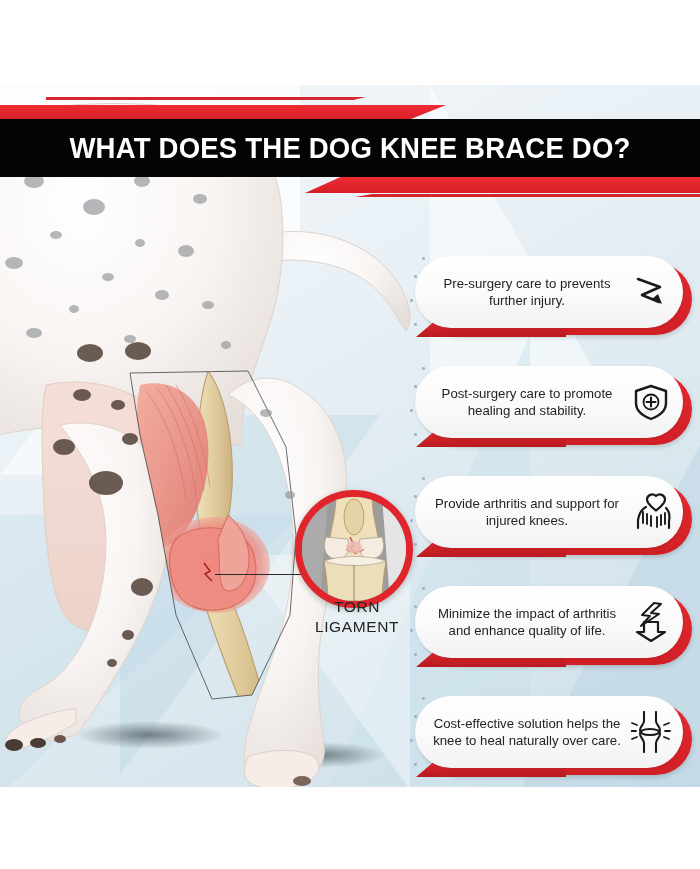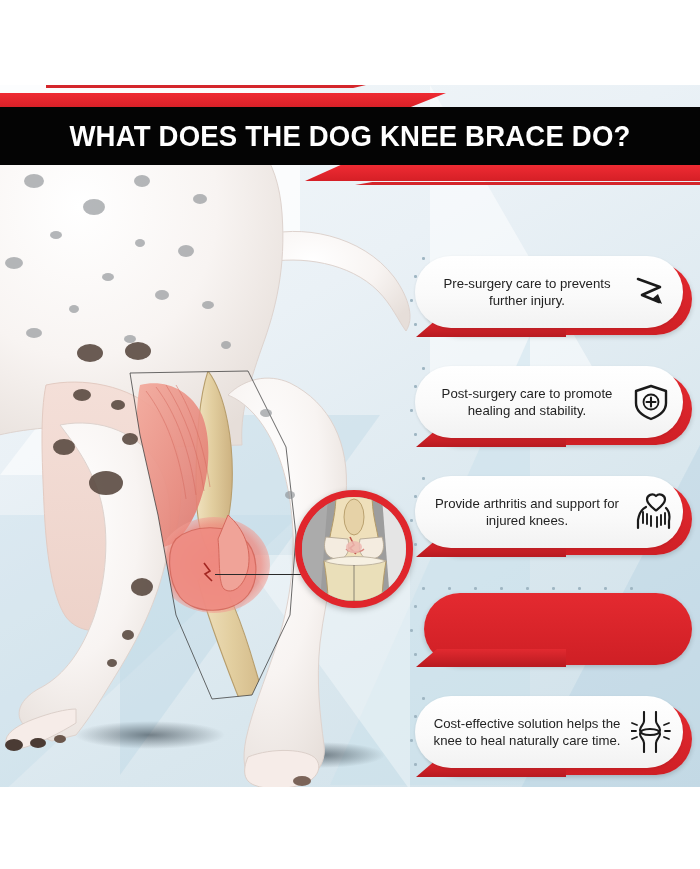--- a/index.html
+++ b/index.html
@@ -41,21 +41,21 @@
         border-left:180px solid transparent; border-bottom:345px solid rgba(168,203,221,0.30); }
   .f7 { left:240px; top:470px; width:0; height:0;
         border-left:170px solid transparent; border-top:235px solid rgba(255,255,255,0.35); }
   .f8 { left:0; top:0; width:300px; height:170px;
         background: rgba(255,255,255,0.75); }
 
   
   #dog { position:absolute; left:-10px; top:10px; width:430px; height:700px; }
 
   
-  #banner-wrap { position:absolute; left:0; top:85px; width:646px; height:110px; z-index:40; }
+  #banner-wrap { position:absolute; left:0; top:97px; width:646px; height:110px; z-index:40; }
   .thin-red-line {
     position:absolute; left:46px; top:0px; width:320px; height:3px;
     background:#d4262b;
     clip-path: polygon(0 0, 100% 0, 96% 100%, 0% 100%);
   }
   .red-bar-top {
     position:absolute; left:0; top:8px; width:446px; height:16px;
     background: linear-gradient(180deg,#ef2b33 0%, #d51f26 100%);
     clip-path: polygon(0 0, 100% 0, 91% 100%, 0% 100%);
   }
@@ -350,20 +350,24 @@
           <path d="M44 52 C48 56, 58 56, 62 52" stroke="#d98a82" stroke-width="1.4" fill="none"></path>
           <ellipse cx="52" cy="50" rx="8" ry="6" fill="#efb9b1" opacity="0.85"></ellipse>
 
           <path d="M22 64 C24 76, 26 92, 26 104 L80 104 C80 92, 82 76, 84 64 Z" fill="#eadfb9" stroke="#b49b68" stroke-width="1"></path>
 
           <path d="M22 64 C38 58, 68 58, 84 64 C70 70, 36 70, 22 64 Z" fill="#f6f0e2" stroke="#b4a894" stroke-width="0.8"></path>
           <line x1="52" y1="68" x2="52" y2="104" stroke="#3a3a3a" stroke-width="0.9" opacity="0.6"></line>
         </svg>
       </div>
     </div>
+    <div id="torn-label">
+      <div>TORN</div>
+      <div>LIGAMENT</div>
+    </div>
 
     <div id="callouts">
 
       <div class="callout" style="top:278px;">
         <div class="dots">
           <span style="left:0"></span>
             <span style="left:26px"></span>
             <span style="left:52px"></span>
           <span style="left:78px"></span>
             <span style="left:104px"></span>
@@ -467,20 +471,29 @@
             <span style="left:182px"></span>
             <span style="left:208px"></span>
         </div>
         <div class="side-dots">
           <span style="left:4px; top:22px;"></span>
           <span style="left:0px; top:46px;"></span>
           <span style="left:4px; top:70px;"></span>
         </div>
         <div class="cl-red"></div>
         <div class="cl-tail"></div>
+        <div class="cl-white">
+          <div class="cl-text">Minimize the impact of arthritis and enhance quality of life.</div>
+          <div class="cl-icon">
+            <svg width="38" height="40" viewBox="0 0 38 40">
+              <path d="M22 1 L10 13 L18 14 L9 24 L27 12 L19 11 L29 2 Z" fill="none" stroke="#1a1a1a" stroke-width="2" stroke-linejoin="round"></path>
+              <path d="M12 20 L26 20 L26 30 L33 30 L19 39 L5 30 L12 30 Z" fill="none" stroke="#1a1a1a" stroke-width="2.2" stroke-linejoin="round"></path>
+            </svg>
+          </div>
+        </div>
       </div>
 
       <div class="callout" style="top:608px;">
         <div class="dots">
           <span style="left:0"></span>
             <span style="left:26px"></span>
             <span style="left:52px"></span>
           <span style="left:78px"></span>
             <span style="left:104px"></span>
             <span style="left:130px"></span>
@@ -489,21 +502,21 @@
             <span style="left:208px"></span>
         </div>
         <div class="side-dots">
           <span style="left:4px; top:22px;"></span>
           <span style="left:0px; top:46px;"></span>
           <span style="left:4px; top:70px;"></span>
         </div>
         <div class="cl-red"></div>
         <div class="cl-tail"></div>
         <div class="cl-white">
-          <div class="cl-text">Cost-effective solution helps the knee to heal naturally care time.</div>
+          <div class="cl-text">Cost-effective solution helps the knee to heal naturally over care.</div>
           <div class="cl-icon">
             <svg width="40" height="42" viewBox="0 0 40 42">
               <path d="M13 1 L13 10 C13 14, 9 15, 9 19 C9 23, 14 24, 19 24
                        C24 24, 29 23, 29 19 C29 15, 25 14, 25 10 L25 1" fill="none" stroke="#1a1a1a" stroke-width="2.1" stroke-linecap="round"></path>
               <path d="M13 41 L13 32 C13 28, 9 27, 9 23 C9 19, 14 18, 19 18
                        C24 18, 29 19, 29 23 C29 27, 25 28, 25 32 L25 41" fill="none" stroke="#1a1a1a" stroke-width="2.1" stroke-linecap="round"></path>
               <g stroke="#1a1a1a" stroke-width="1.8" stroke-linecap="round">
                 <path d="M33 14 L38 12"></path>
                 <path d="M34 20 L39 20"></path>
                 <path d="M33 26 L38 28"></path>

